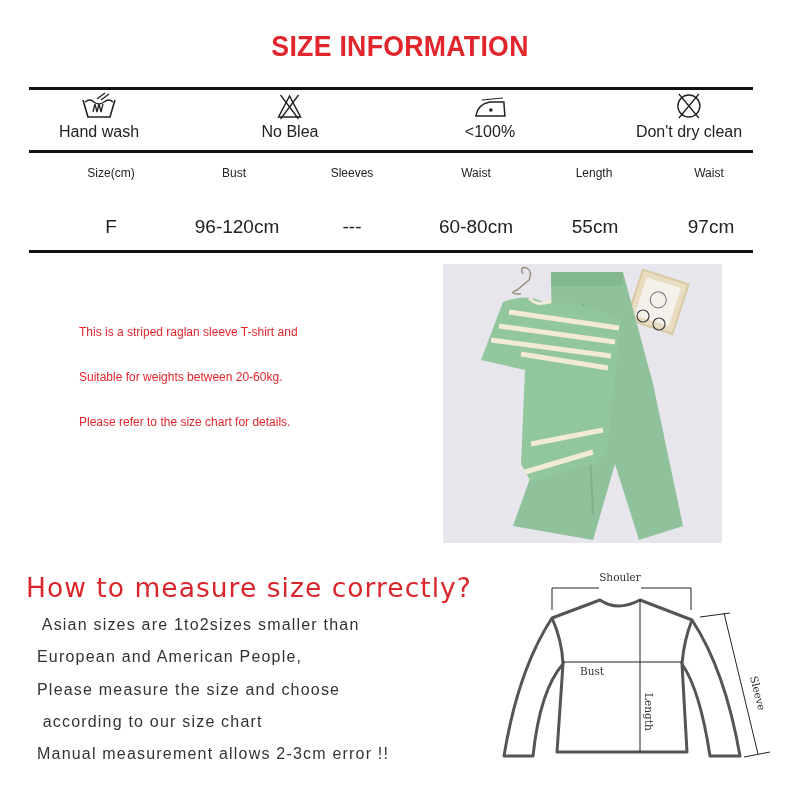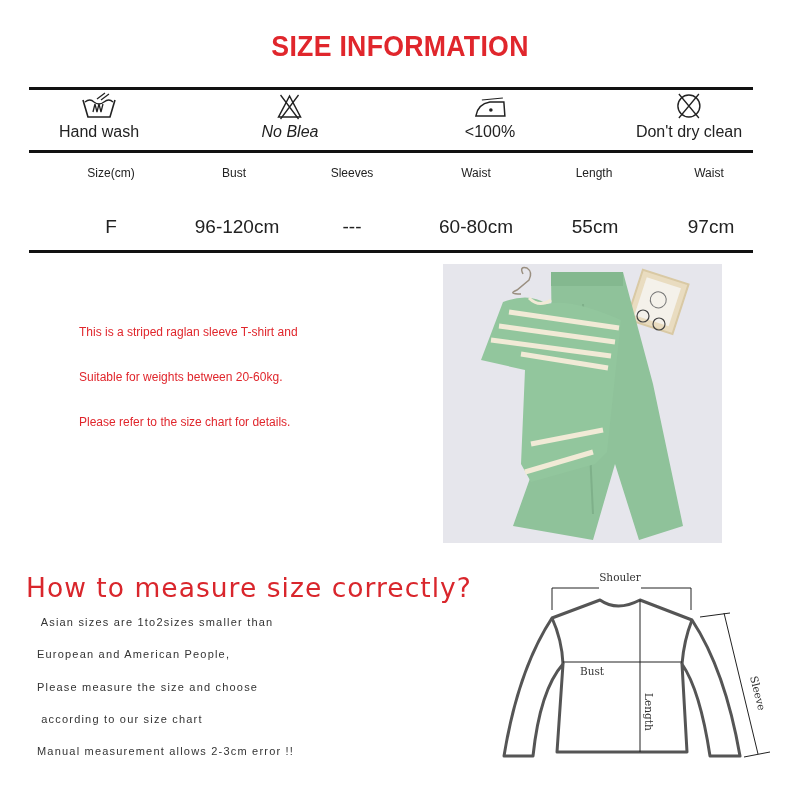--- a/index.html
+++ b/index.html
@@ -23,41 +23,41 @@
     .photo {
       position: absolute; left: 443px; top: 264px; width: 279px; height: 279px; background: #e8e8ee; overflow: hidden;
     }
     .desc { position: absolute; left: 79px; top: 320px; }
     .desc p { color: #e0262c; font-size: 12px; height: 45px; line-height: 24px; white-space: nowrap; }
     .measure-title {
       position: absolute; left: 26px; top: 573px; font-size: 26px; color: #d9262c; letter-spacing: 1px; white-space: nowrap;
       font-family: "DejaVu Sans", sans-serif; transform: scaleX(1.02); transform-origin: left;
     }
     .measure-lines { position: absolute; left: 37px; top: 616px; }
-    .measure-lines p { font-size: 11px; color: #333; height: 32.3px; letter-spacing: 1.2px; white-space: nowrap; }
+    .measure-lines p { font-size: 16px; color: #333; height: 32.3px; letter-spacing: 1.2px; white-space: nowrap; }
     .diagram { position: absolute; left: 500px; top: 560px; width: 300px; height: 230px; }
   </style>
 </head>
 <body>
 
 <div class="title">SIZE INFORMATION</div>
 
 <div class="rule" style="top:87px;"></div>
 
 <div class="care-row">
   <div class="care" style="left:99px;">
     <svg width="36" height="28" viewBox="0 0 36 28">
       <path d="M2 8 L7 25 L29 25 L34 8" fill="none" stroke="#222" stroke-width="1.6"></path>
       <path d="M4 10 Q9 6 13 10 Q18 14 23 10 Q28 6 32 10" fill="none" stroke="#222" stroke-width="1.3"></path>
       <path d="M12 20 L14 12 L16 20 L18 12 L20 20 L22 12" fill="none" stroke="#222" stroke-width="1.3"></path>
       <path d="M16 7 L24 1 M20 8 L28 2" stroke="#222" stroke-width="1.2"></path>
     </svg>
     <div class="lbl">Hand wash</div>
   </div>
-  <div class="care" style="left:290px;font-style:italic;">
+  <div class="care" style="left:290px;">
     <svg width="26" height="28" viewBox="0 0 26 28">
       <path d="M13 4 L24 25 L2 25 Z" fill="none" stroke="#222" stroke-width="1.5"></path>
       <path d="M4 3 L22 27 M22 3 L4 27" stroke="#222" stroke-width="1.3"></path>
     </svg>
     <div class="lbl">No Blea</div>
   </div>
   <div class="care" style="left:490px;">
     <svg width="36" height="28" viewBox="0 0 36 28">
       <path d="M4 24 Q6 12 18 10 L32 10 L33 24 Z" fill="none" stroke="#222" stroke-width="1.5"></path>
       <path d="M10 8 L31 6" stroke="#222" stroke-width="1.2"></path>

